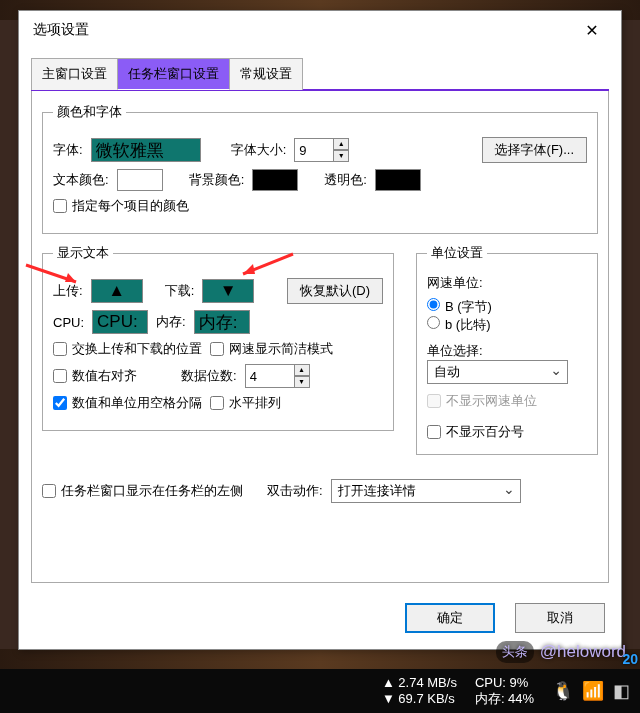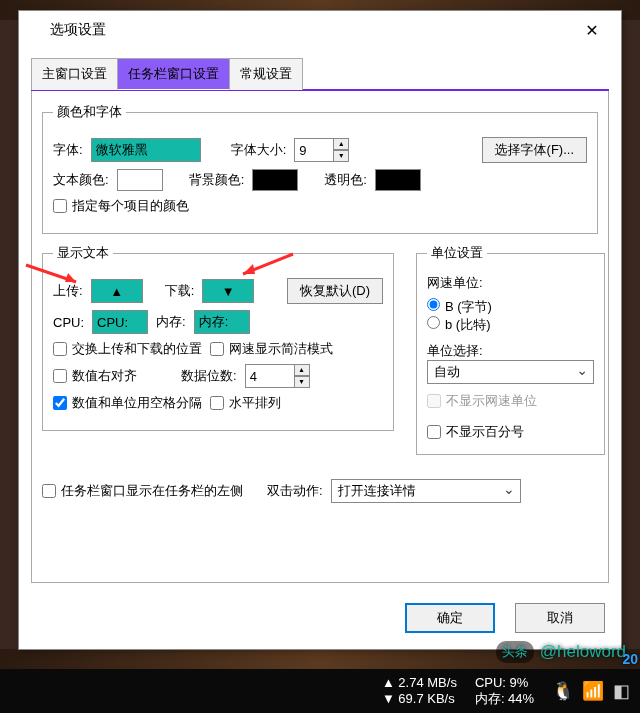--- a/index.html
+++ b/index.html
@@ -1,30 +1,30 @@
 <!DOCTYPE html>
 <html><head>
 <meta charset="utf-8">
 <style>
 * { box-sizing: border-box; font-family: "Microsoft YaHei", "Segoe UI", sans-serif; }
 body { margin: 0; width: 640px; height: 713px; background: #3a2820; overflow: hidden; position: relative; }
 .bgstrip { position: absolute; left: 0; right: 0; height: 20px; background: linear-gradient(90deg,#2a1a10,#5a3a20,#2a1a10); }
 .dialog { position: absolute; left: 18px; top: 10px; width: 604px; height: 640px; background: #fff; border: 1px solid #888; box-shadow: 2px 2px 8px rgba(0,0,0,.3); }
-.titlebar { display: flex; align-items: center; justify-content: space-between; height: 38px; padding: 0 10px 0 31px; font-size: 14px; }
+.titlebar { display: flex; align-items: center; justify-content: space-between; height: 38px; padding: 0 10px 0 14px; font-size: 14px; }
 .titlebar .close { width: 38px; height: 30px; display: flex; align-items: center; justify-content: center; font-size: 16px; cursor: pointer; }
 .body { padding: 8px 12px 10px 12px; }
 .tabs { display: flex; border-bottom: 2px solid #6d28d9; position: relative; z-index: 2; }
 .tab { padding: 6px 10px; font-size: 13px; border: 1px solid #aaa; border-bottom: none; margin-right: -1px; background: #f3f3f3; cursor: pointer; position: relative; top: 1px; }
 .tab.active { background: #8b5cf6; border-bottom: 1px solid #fff; z-index: 3; }
 .tabpanel { border: 1px solid #aaa; border-top: none; padding: 12px 10px 14px 10px; height: 492px; position: relative; }
 fieldset { border: 1px solid #aaa; margin: 0 0 10px 0; padding: 10px 10px 12px 10px; font-size: 13px; }
 legend { padding: 0 4px; font-size: 13px; }
 .row { display: flex; align-items: center; gap: 8px; margin: 6px 0; flex-wrap: wrap; }
 .lbl { font-size: 13px; white-space: nowrap; }
-input.txt { height: 24px; border: 1px solid #888; padding: 0 4px; font-size: 13px; background: #14b8a6; }
+input.txt { height: 24px; border: 1px solid #888; padding: 0 4px; font-size: 17px; background: #0f766e; }
 .swatch { width: 46px; height: 22px; border: 1px solid #888; display: inline-block; }
 .btn { height: 26px; padding: 0 12px; border: 1px solid #888; background: #f0f0f0; font-size: 13px; cursor: pointer; }
 .chk { display: inline-flex; align-items: center; gap: 5px; font-size: 13px; }
 .chk input { width: 14px; height: 14px; margin: 0; }
 .cols { display: flex; gap: 22px; }
 .col-l { flex: 1; }
 .col-r { width: 182px; }
 .spinner { display: flex; align-items: center; }
 .spinner input { width: 40px; height: 24px; border: 1px solid #888; padding: 0 4px; font-size: 13px; }
 .spinner .spbtns { display: flex; flex-direction: column; margin-left: -1px; }
@@ -35,21 +35,21 @@
 .radio input { margin: 0; }
 .disabled { color: #999; }
 .arrow { position: absolute; width: 80px; height: 30px; pointer-events: none; z-index: 5; }
 .arrow svg { width: 100%; height: 100%; }
 .bottom-action-row { position: absolute; bottom: 16px; right: 16px; display: flex; gap: 20px; }
 .bottom-action-row .btn { width: 90px; height: 30px; }
 .btn.primary { border: 2px solid #0078d4; }
 .taskbar { position: absolute; left: 0; right: 0; bottom: 0; height: 44px; background: #0a0a0a; color: #fff; font-size: 13px; display: flex; align-items: center; justify-content: flex-end; padding: 0 10px; gap: 18px; }
 .tb-col { display: flex; flex-direction: column; align-items: flex-start; line-height: 16px; }
 .tb-icons { display: flex; align-items: center; gap: 8px; font-size: 18px; color: #ccc; }
-.watermark { position: absolute; right: 14px; bottom: 50px; color: #14b8a6; font-size: 17px; text-shadow: 0 0 4px #000; display: flex; align-items: center; gap: 6px; opacity: .95; }
+.watermark { position: absolute; right: 14px; bottom: 50px; color: #c4b5fd; font-size: 17px; text-shadow: 0 0 4px #000; display: flex; align-items: center; gap: 6px; opacity: .95; }
 .watermark .pill { background: rgba(0,0,0,.5); padding: 2px 6px; border-radius: 10px; font-size: 13px; }
 .corner20 { position: absolute; right: 2px; bottom: 46px; color: #2aa0ff; font-size: 14px; font-weight: bold; text-shadow: 0 0 3px #000; }
 </style>
 </head>
 <body>
 
 <div class="bgstrip" style="top:0"></div>
 <div class="bgstrip" style="bottom:44px"></div>
 
 <div class="dialog">
@@ -173,21 +173,21 @@
             <div class="lbl" style="margin:2px 0 6px">网速单位:</div>
             <label class="radio">
                 <input type="radio" name="u" checked="" style="">
                 <span>B (字节)</span>
               </label><br>
             <label class="radio">
                 <input type="radio" name="u" style="">
                 <span>b (比特)</span>
               </label>
             <div class="lbl" style="margin:8px 0 0">单位选择:</div>
-            <div class="select" style="width:167px">
+            <div class="select" style="width:141px">
                 <span>自动</span>
               </div>
             <div style="height:8px"></div>
             <label class="chk disabled">
                 <input type="checkbox" disabled="" style="">
                 <span>不显示网速单位</span>
               </label><br>
             <label class="chk" style="margin-top:12px">
                 <input type="checkbox" style="">
                 <span>不显示百分号</span>

